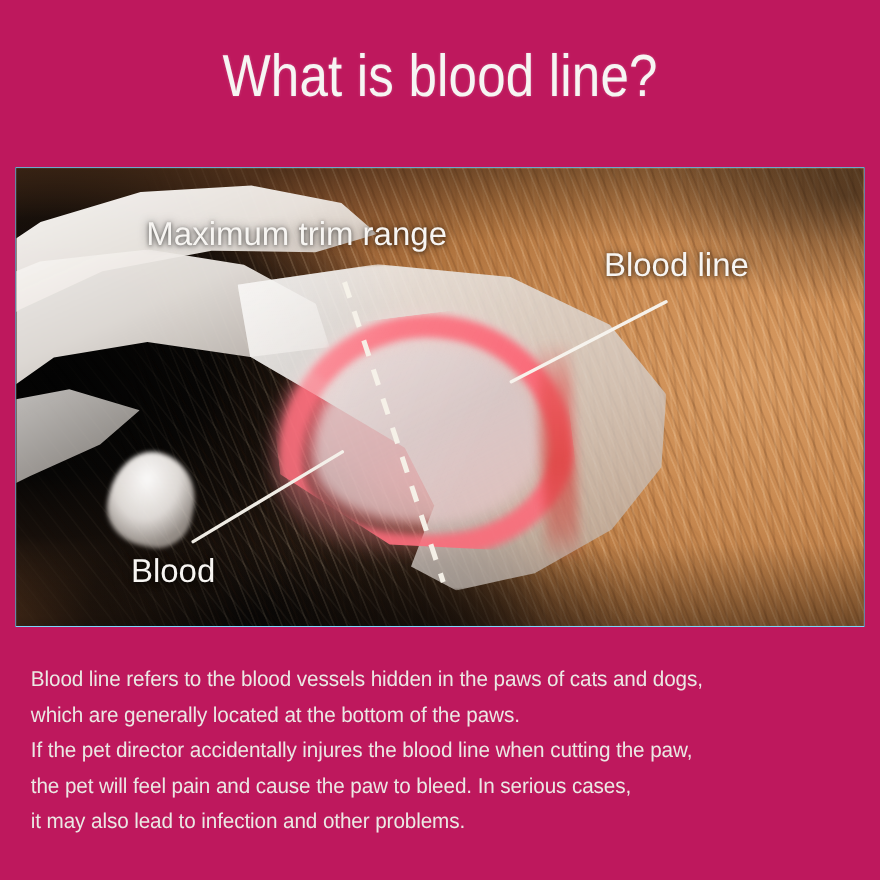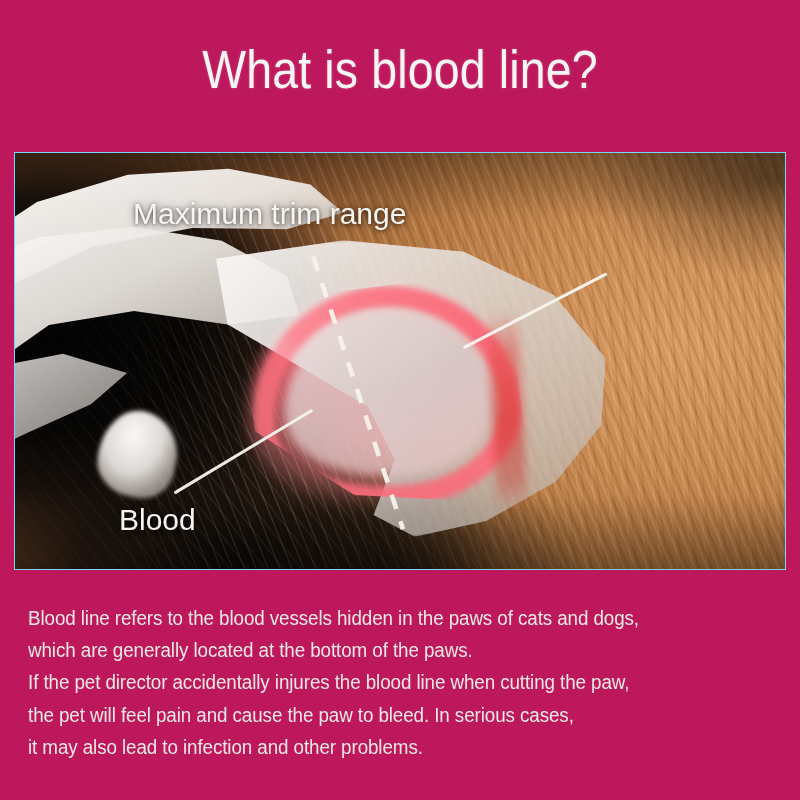--- a/index.html
+++ b/index.html
@@ -296,20 +296,21 @@
       <svg id="annot-svg" viewBox="0 0 772 418" preserveAspectRatio="none">
 
         <line x1="299" y1="104" x2="389" y2="378" stroke="#f7f3ea" stroke-width="4.6" stroke-dasharray="15 13" stroke-linecap="butt" opacity="0.96"></line>
 
         <line x1="161" y1="341" x2="297" y2="259" stroke="#f6f3ec" stroke-width="3.1" stroke-linecap="round" opacity="0.97"></line>
 
         <line x1="451" y1="195" x2="592" y2="122" stroke="#f8f5ef" stroke-width="3.1" stroke-linecap="round" opacity="0.97"></line>
       </svg>
 
       <div class="photo-label" id="label-max-trim">Maximum trim range</div>
+      <div class="photo-label" id="label-blood">Blood line</div>
       <div class="photo-label" id="label-nail">Blood</div>
 
     </div>
   </div>
 
   <div id="body-text">
     <div class="line">Blood line refers to the blood vessels hidden in the paws of cats and dogs,</div>
     <div class="line">which are generally located at the bottom of the paws.</div>
     <div class="line"> If the pet director accidentally injures the blood line when cutting the paw,</div>
     <div class="line">the pet will feel pain and cause the paw to bleed. In serious cases,</div>

